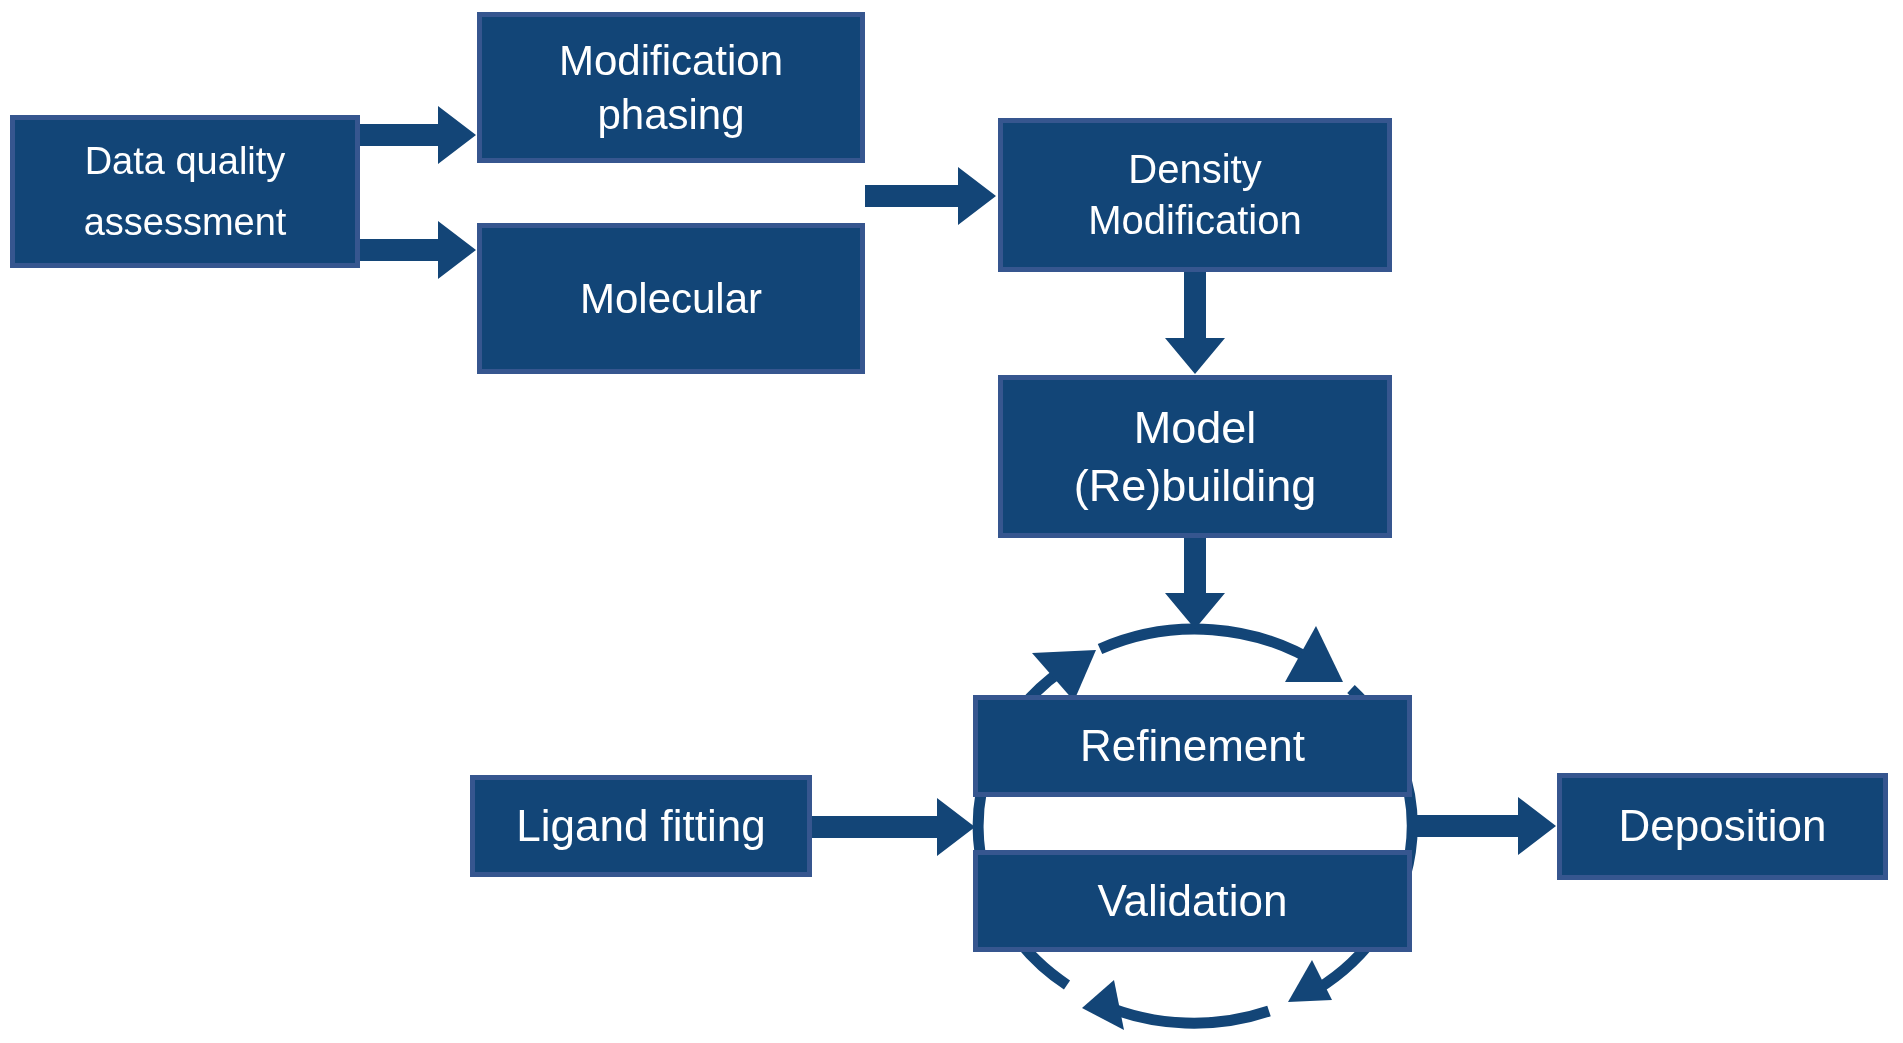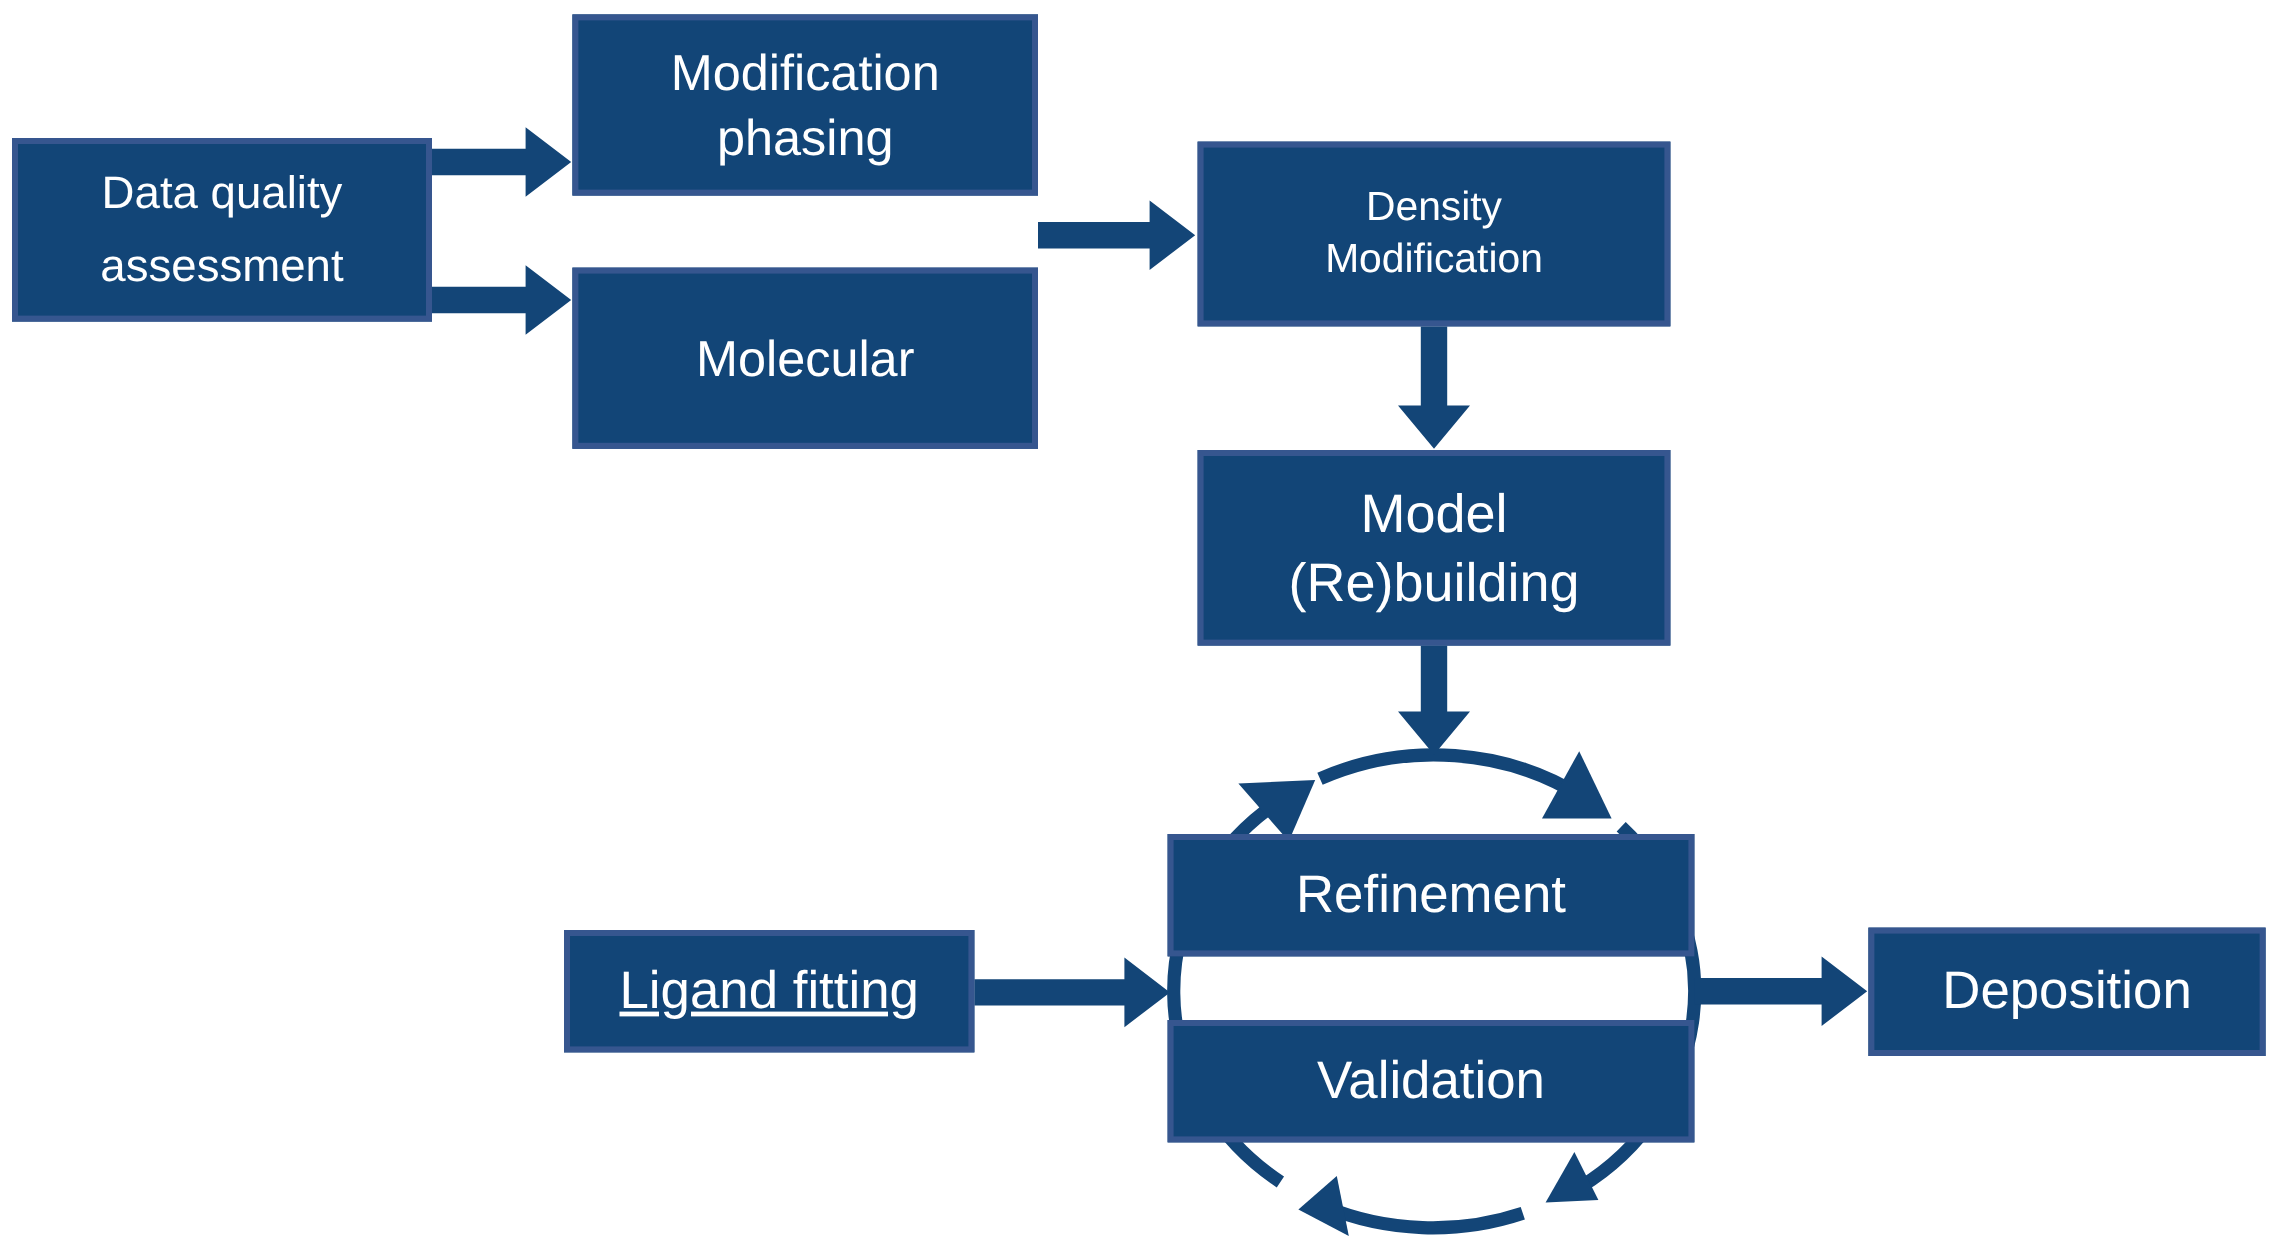--- a/index.html
+++ b/index.html
@@ -35,25 +35,25 @@
     align-items: center;
     justify-content: center;
     text-align: center;
     line-height: 1.28;
     white-space: nowrap;
   }
   
   #n-dqa        { left: 10px;   top: 115px; width: 350px; height: 153px; font-size: 38px; gap: 12px; }
   #n-exp        { left: 477px;  top: 12px;  width: 388px; height: 151px; font-size: 42px; }
   #n-mol        { left: 477px;  top: 223px; width: 388px; height: 151px; font-size: 42px; }
-  #n-density    { left: 998px;  top: 118px; width: 394px; height: 154px; font-size: 34px; }
+  #n-density    { left: 998px;  top: 118px; width: 394px; height: 154px; font-size: 40px; }
   #n-model      { left: 998px;  top: 375px; width: 394px; height: 163px; font-size: 45px; }
   #n-refine     { left: 973px;  top: 695px; width: 439px; height: 102px; font-size: 44px; text-align: center; }
   #n-validate   { left: 973px;  top: 850px; width: 439px; height: 102px; font-size: 44px; }
-  #n-ligand     { left: 470px;  top: 775px; width: 342px; height: 102px; font-size: 44px; text-decoration: underline; }
+  #n-ligand     { left: 470px;  top: 775px; width: 342px; height: 102px; font-size: 44px; }
   #n-deposition { left: 1557px; top: 773px; width: 331px; height: 107px; font-size: 44px; }
 
   .arc {
     fill: none;
     stroke: #134577;
     stroke-width: 11;
   }
   .head, .block-arrow {
     fill: #134577;
     stroke: none;

